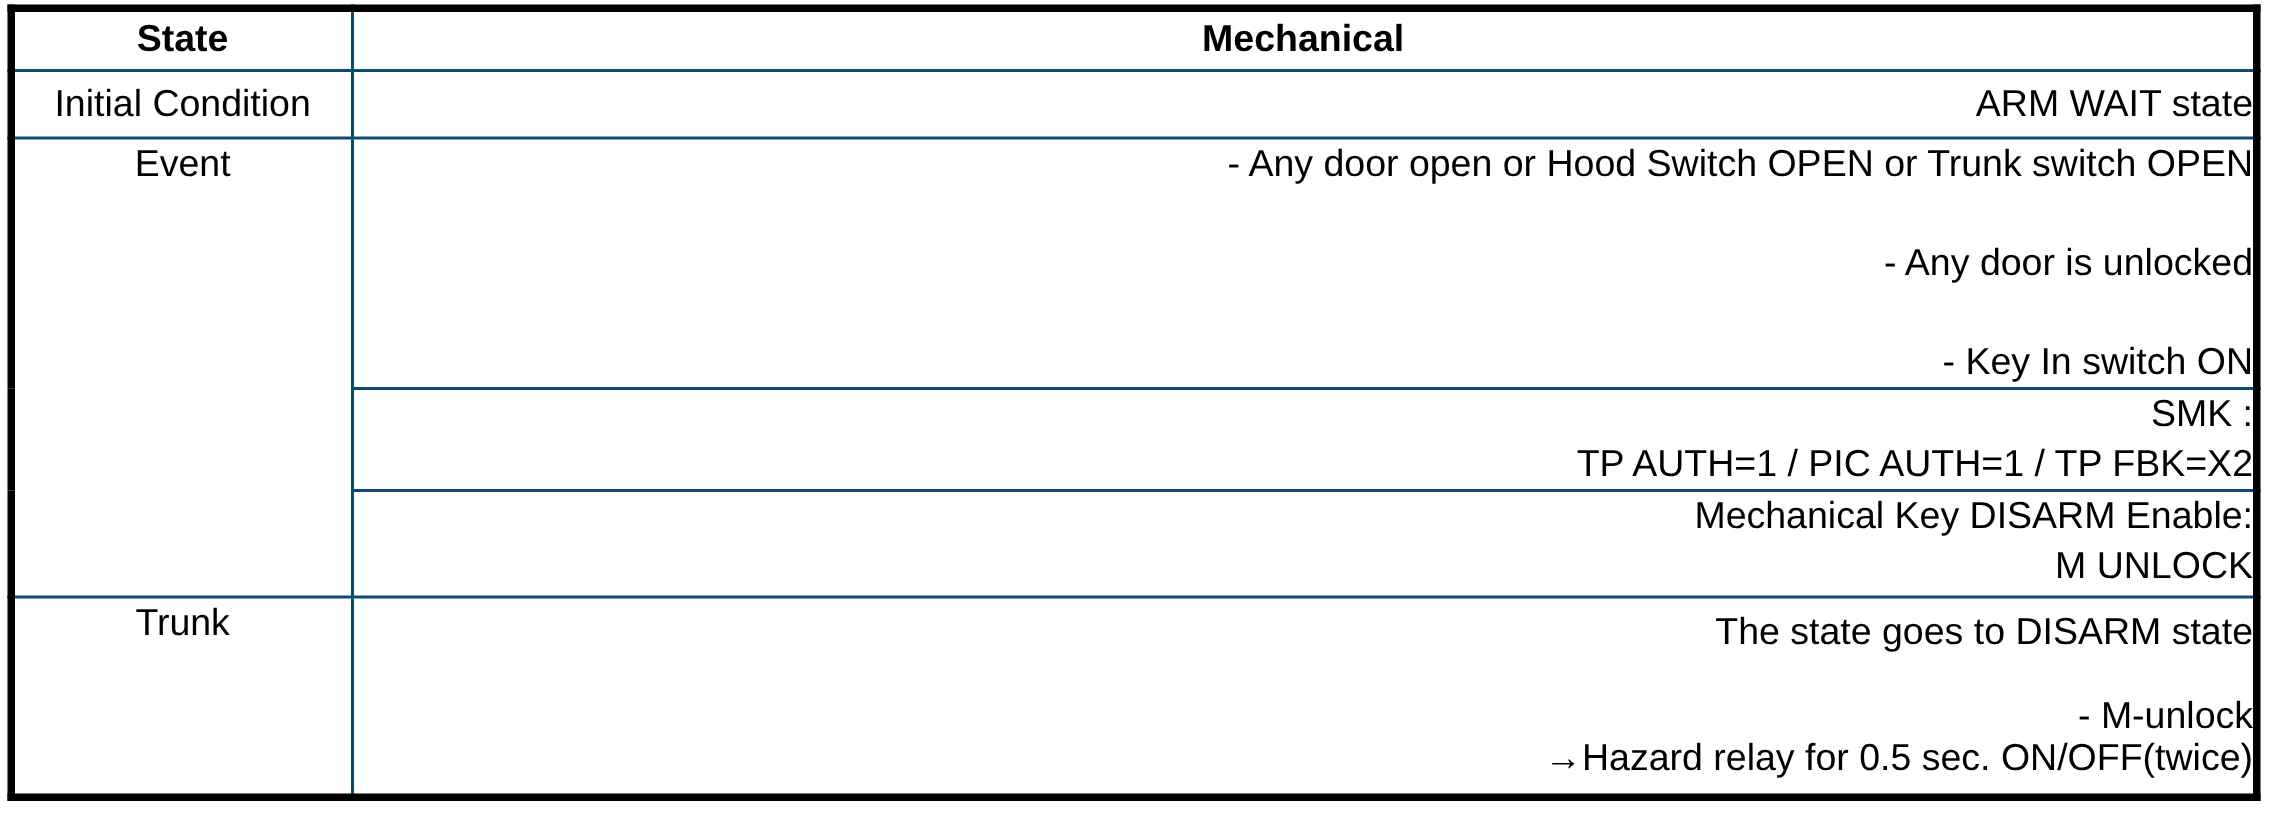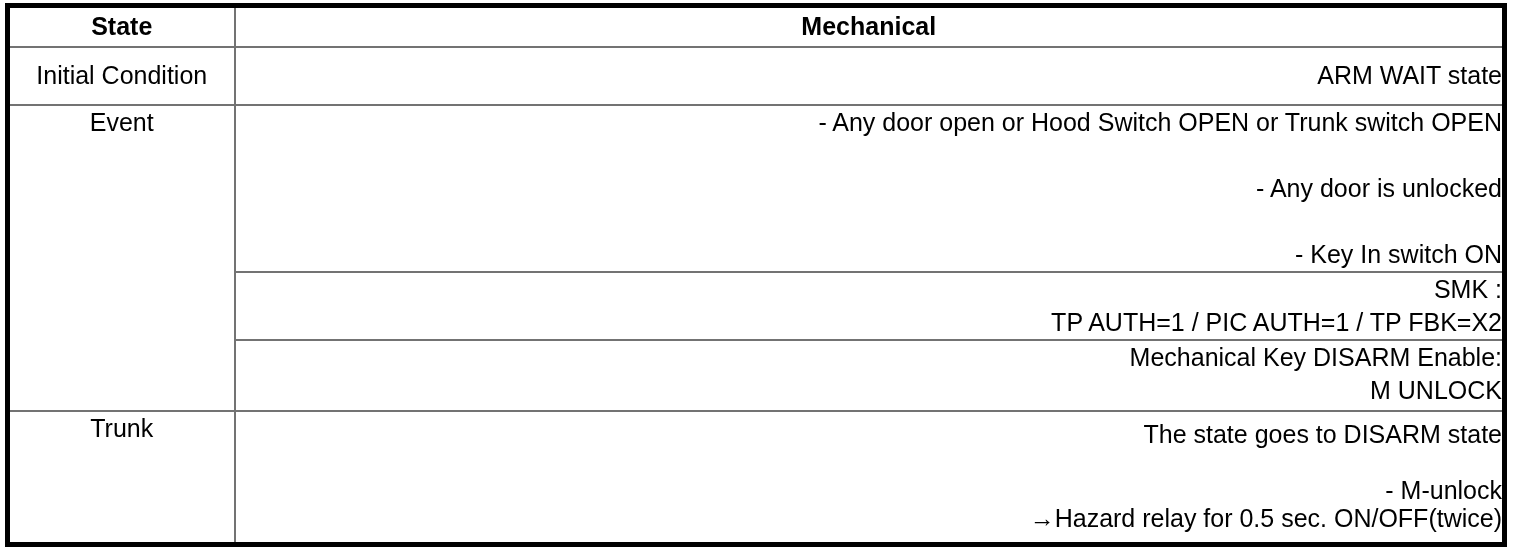--- a/index.html
+++ b/index.html
@@ -16,21 +16,21 @@
     font-size: 25px;
   }
   table.spec {
     border-collapse: collapse;
     table-layout: fixed;
     margin: 3px 0 0 5px;
     width: 1502px;
     border: 5px solid #000000;
   }
   table.spec td, table.spec th {
-    border: 2px solid #737373;
+    border: 2px solid #0c4a6e;
     padding: 0;
     overflow: hidden;
   }
   col.col-state { width: 227px; }
   th.hdr {
     font-weight: bold;
     font-size: 25px;
     text-align: center;
     vertical-align: middle;
   }
@@ -53,21 +53,21 @@
   }
   td.desc.mid {
     vertical-align: middle;
     padding-top: 0;
   }
   td.desc.tight {
     line-height: 28px;
     padding-top: 8px;
   }
   tr.r-header   { height: 41px; }
-  tr.r-initial  { height: 58px; }
+  tr.r-initial  { height: 45px; }
   tr.r-event-a  { height: 154px; }
   tr.r-event-b  { height: 60px; }
   tr.r-event-c  { height: 71px; }
   tr.r-action   { height: 134px; }
 </style>
 </head>
 <body>
 
 <table class="spec">
   <colgroup>

